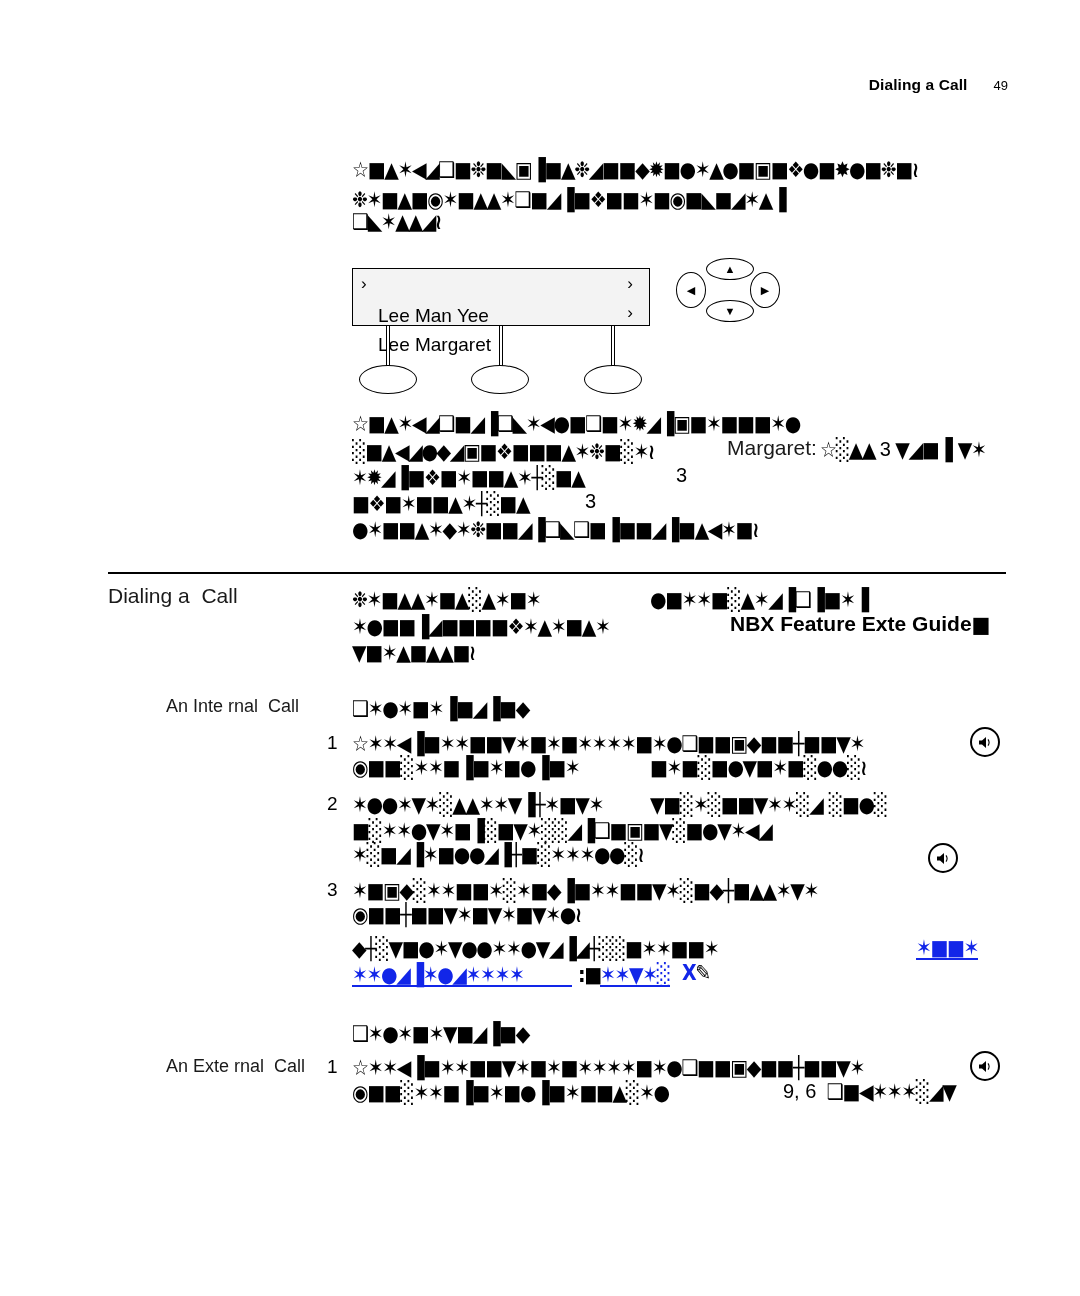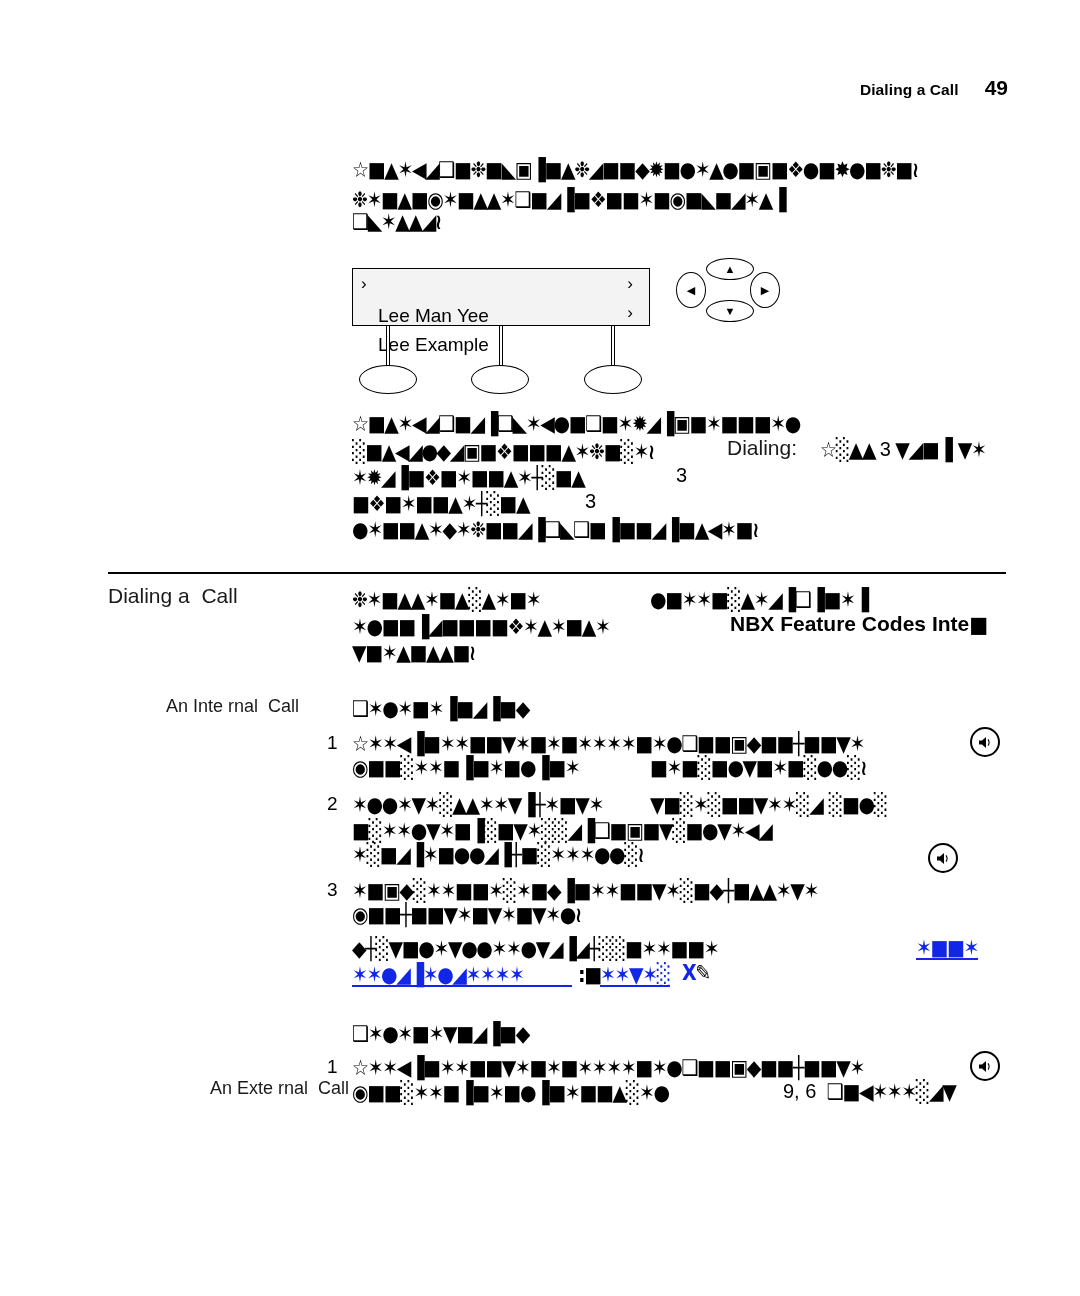--- a/index.html
+++ b/index.html
@@ -12,21 +12,21 @@
     overflow:hidden;
   }
   .page{position:relative;width:1080px;height:1008px;}
 
   
   .runhead{
     position:absolute; top:76px; right:72px;
     display:flex; align-items:baseline; gap:26px;
   }
   .runhead .title{font-size:15.5px;font-weight:bold;letter-spacing:.1px;}
-  .runhead .pageno{font-size:21px;font-weight:bold;}
+  .runhead .pageno{font-size:13px;font-weight:normal;}
 
   
   
   .gl{
     font-family:"DejaVu Sans", sans-serif;
     font-weight:bold;
     color:#000;
     letter-spacing:-1.4px;
     word-spacing:1px;
     white-space:nowrap;
@@ -120,21 +120,21 @@
   </div>
 
   <div class="lcd">
     <div class="lcd-row">
       <span class="sel">›</span>
       <span class="nm">Lee Man Yee</span>
       <span class="chev">›</span>
     </div>
     <div class="lcd-row">
       <span class="sel"></span>
-      <span class="nm">Lee Example</span>
+      <span class="nm">Lee Margaret</span>
       <span class="chev">›</span>
     </div>
   </div>
 
   <div class="stem" style="left:386px;top:326px;height:42px;"></div>
   <div class="stem" style="left:499px;top:326px;height:42px;"></div>
   <div class="stem" style="left:611px;top:326px;height:42px;"></div>
 
   <div class="skey" style="left:359px;top:365px;"></div>
   <div class="skey" style="left:471px;top:365px;"></div>
@@ -154,21 +154,21 @@
       <span>▶</span>
     </div>
   </div>
 
   <div class="line" style="left:352px;top:412px;">
     <span class="gl b">☆■▲✶◀◢❑■◢▐❑◣✶◀●■❑■✶✹◢▐▣■✶■■■✶●</span>
   </div>
   <div class="line" style="left:352px;top:440px;">
     <span class="gl b">░■▲◀◢●◆◢▣■❖■■■▲✶❉■░✶≀</span>
   </div>
-  <div class="example" style="left:727px;top:436px;">Dialing:</div>
+  <div class="example" style="left:727px;top:436px;">Margaret:</div>
   <div class="line" style="left:820px;top:438px;">
     <span class="gl b">☆░▲▲</span>
     <span class="digit">3</span>
     <span class="gl b">▼◢■▐ ▼✶</span>
   </div>
 
   <div class="line" style="left:352px;top:466px;">
     <span class="gl b">✶✹◢▐■❖■✶■■▲✶┼░■▲</span>
   </div>
   <div class="line" style="left:676px;top:464px;">
@@ -197,21 +197,21 @@
     <span class="gl b">✶●■■▐◢■■■■❖✶▲✶■▲✶</span>
   </div>
   <div class="line" style="left:352px;top:641px;">
     <span class="gl b">▼■✶▲■▲▲■≀</span>
   </div>
 
   <div class="line" style="left:650px;top:588px;">
     <span class="gl b">●■✶✶■░▲✶◢▐❑▐■✶▐</span>
   </div>
   <div class="bold-ok" style="left:730px;top:612px;">
-    <span>NBX Feature Codes Inte</span><span class="gl hd">■</span>
+    <span>NBX Feature Exte Guide</span><span class="gl hd">■</span>
   </div>
 
   <div class="sub-h" style="top:696px;">An Inte rnal  Call</div>
   <div class="line" style="left:352px;top:697px;">
     <span class="gl b">❑✶●✶■✶▐■◢▐■◆</span>
   </div>
 
   <div class="num" style="left:327px;top:732px;">1</div>
   <div class="line" style="left:352px;top:732px;">
     <span class="gl b">☆✶✶◀▐■✶✶■■▼✶■✶■✶✶✶✶■✶●❑■■▣◆■■┼■■▼✶</span>
@@ -270,21 +270,21 @@
   <div class="line" style="left:578px;top:963px;">
     <span class="gl b">:■</span>
   </div>
   <div class="line ul" style="left:600px;top:963px;">
     <span class="gl b blue">✶✶▼✶░</span>
   </div>
   <div class="line" style="left:682px;top:961px;">
     <span class="gl b blue">X</span><span class="gl b">✎</span>
   </div>
 
-  <div class="sub-h" style="top:1078px;margin-left:44px;">An Exte rnal  Call</div>
+  <div class="sub-h" style="top:1056px;">An Exte rnal  Call</div>
   <div class="line" style="left:352px;top:1022px;">
     <span class="gl b">❑✶●✶■✶▼■◢▐■◆</span>
   </div>
 
   <div class="num" style="left:327px;top:1056px;">1</div>
   <div class="line" style="left:352px;top:1056px;">
     <span class="gl b">☆✶✶◀▐■✶✶■■▼✶■✶■✶✶✶✶■✶●❑■■▣◆■■┼■■▼✶</span>
   </div>
   <div class="line" style="left:352px;top:1081px;">
     <span class="gl b">◉■■░✶✶■▐■✶■●▐■✶■■▲░✶●</span>

